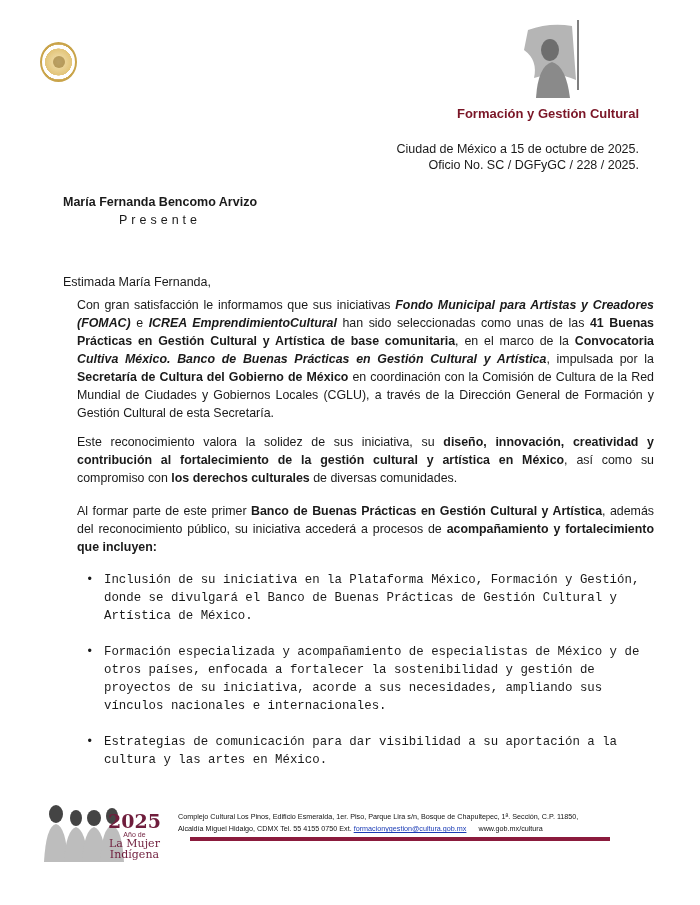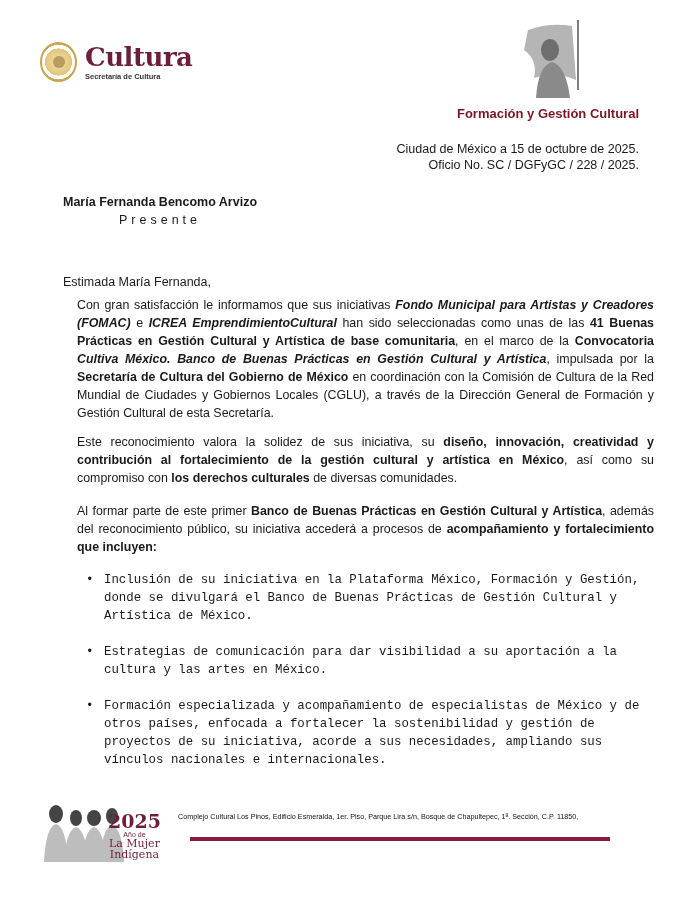--- a/index.html
+++ b/index.html
@@ -44,24 +44,20 @@
   .addr { position: absolute; left: 178px; top: 811px; font-size: 7.2px; line-height: 12px; color: #111; white-space: nowrap; }
   .addr a { color: #1a3bb5; text-decoration: underline; }
   .addr .web { margin-left: 12px; }
   .footer-rule { position: absolute; left: 190px; top: 837px; width: 420px; height: 4px; background: #8b1b3d; }
 </style>
 </head>
 <body>
 
 <div class="header-logo">
   <div class="seal"></div>
-  <div class="brand">
-    <span class="brand-title">Cultura</span>
-    <span class="brand-sub">Secretaría de Cultura</span>
-  </div>
 </div>
 
 <svg class="hero" viewBox="0 0 80 78">
   <path d="M8 10 Q30 2 52 6 L56 60 Q35 50 14 58 Q18 40 4 30 Z" fill="#b5b5b5"></path>
   <line x1="58" y1="0" x2="58" y2="70" stroke="#555" stroke-width="1.5"></line>
   <ellipse cx="30" cy="30" rx="9" ry="11" fill="#6e6e6e"></ellipse>
   <path d="M16 78 Q18 46 32 42 Q46 46 50 78 Z" fill="#8a8a8a"></path>
 </svg>
 
 <div class="dept">Formación y Gestión Cultural</div>
@@ -79,22 +75,22 @@
 <div class="greeting">Estimada María Fernanda,</div>
 
 <p class="para p1"><span>Con gran satisfacción le informamos que sus iniciativas </span><b><i>Fondo Municipal para Artistas y Creadores (FOMAC)</i></b><span> e </span><b><i>ICREA EmprendimientoCultural</i></b><span> han sido seleccionadas como unas de las </span><b>41 Buenas Prácticas en Gestión Cultural y Artística de base comunitaria</b><span>, en el marco de la </span><b>Convocatoria</b> <b><i>Cultiva México. Banco de Buenas Prácticas en Gestión Cultural y Artística</i></b><span>, impulsada por la </span><b>Secretaría de Cultura del Gobierno de México</b><span> en coordinación con la Comisión de Cultura de la Red Mundial de Ciudades y Gobiernos Locales (CGLU), a través de la Dirección General de Formación y Gestión Cultural de esta Secretaría.</span></p>
 
 <p class="para p2"><span>Este reconocimiento valora la solidez de sus iniciativa, su </span><b>diseño, innovación, creatividad y contribución al fortalecimiento de la gestión cultural y artística en México</b><span>, así como su compromiso con </span><b>los derechos culturales</b><span> de diversas comunidades.</span></p>
 
 <p class="para p3"><span>Al formar parte de este primer </span><b>Banco de Buenas Prácticas en Gestión Cultural y Artística</b><span>, además del reconocimiento público, su iniciativa accederá a procesos de </span><b>acompañamiento y fortalecimiento que incluyen:</b></p>
 
 <div class="bullets">
   <div class="bullet">Inclusión de su iniciativa en la Plataforma México, Formación y Gestión, donde se divulgará el Banco de Buenas Prácticas de Gestión Cultural y Artística de México.</div>
+  <div class="bullet">Formación especializada y acompañamiento de especialistas de México y de otros países, enfocada a fortalecer la sostenibilidad y gestión de proyectos de su iniciativa, acorde a sus necesidades, ampliando sus vínculos nacionales e internacionales.</div>
   <div class="bullet">Estrategias de comunicación para dar visibilidad a su aportación a la cultura y las artes en México.</div>
-  <div class="bullet">Formación especializada y acompañamiento de especialistas de México y de otros países, enfocada a fortalecer la sostenibilidad y gestión de proyectos de su iniciativa, acorde a sus necesidades, ampliando sus vínculos nacionales e internacionales.</div>
 </div>
 
 <svg class="footer-art" viewBox="0 0 82 62">
   <g fill="#444">
     <ellipse cx="14" cy="14" rx="7" ry="9"></ellipse>
     <ellipse cx="34" cy="18" rx="6" ry="8"></ellipse>
     <ellipse cx="52" cy="18" rx="7" ry="8"></ellipse>
     <ellipse cx="70" cy="16" rx="6" ry="8"></ellipse>
   </g>
   <g fill="#bdbdbd">
@@ -106,14 +102,15 @@
 </svg>
 <div class="year-block">
   <div class="year">2025</div>
   <div class="small">Año de</div>
   <div class="big">La Mujer</div>
   <div class="big">Indígena</div>
 </div>
 
 <div class="addr">
   <div>Complejo Cultural Los Pinos, Edificio Esmeralda, 1er. Piso, Parque Lira s/n, Bosque de Chapultepec, 1ª. Sección, C.P. 11850,</div>
+  <div><span>Alcaldía Miguel Hidalgo, CDMX   Tel. 55 4155 0750 Ext. </span><a>formacionygestion@cultura.gob.mx</a><span class="web">www.gob.mx/cultura</span></div>
 </div>
 <div class="footer-rule"></div>
 
 </body></html>

